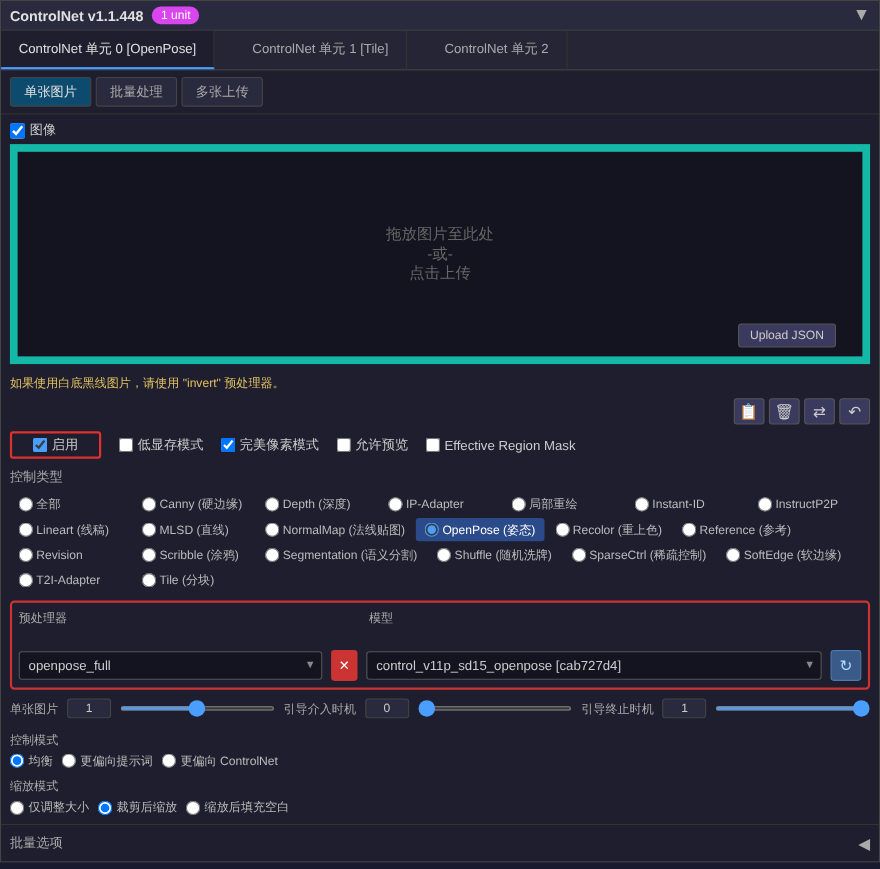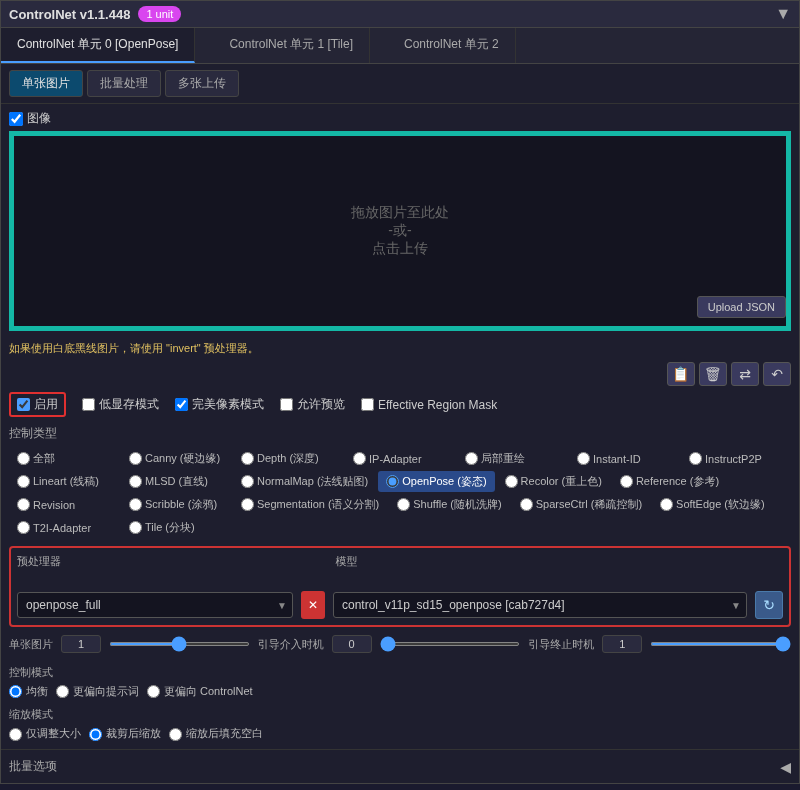--- a/index.html
+++ b/index.html
@@ -92,34 +92,34 @@
       align-items: center;
       gap: 4px;
       margin-bottom: 4px;
     }
     .checkbox-small {
       width: 14px;
       height: 14px;
     }
     .image-drop-area {
       background: #141420;
-      border: 5px solid #14b8a6;
+      border: 7px solid #14b8a6;
       height: 200px;
       display: flex;
       flex-direction: column;
       align-items: center;
       justify-content: center;
       color: #666;
       font-size: 14px;
       position: relative;
     }
     .upload-json-btn {
       position: absolute;
       bottom: 8px;
-      right: 0;
+      right: 24px;
       background: #3a3a5e;
       border: 1px solid #555;
       color: #ccc;
       padding: 4px 10px;
       font-size: 11px;
       cursor: pointer;
       border-radius: 3px;
     }
     .warning-text {
       padding: 4px 8px;
@@ -156,21 +156,21 @@
     .checkbox-label {
       display: flex;
       align-items: center;
       gap: 4px;
       cursor: pointer;
       color: #ccc;
       font-size: 12px;
     }
     .checkbox-label.enabled {
       border: 2px solid #e03030;
-      padding: 2px 6px;
+      padding: 2px 19px;
       border-radius: 3px;
     }
     .checkbox-label.enabled input[type="checkbox"] {
       accent-color: #4a9eff;
     }
     .section-title {
       padding: 4px 8px 2px 8px;
       color: #aaa;
       font-size: 12px;
     }

